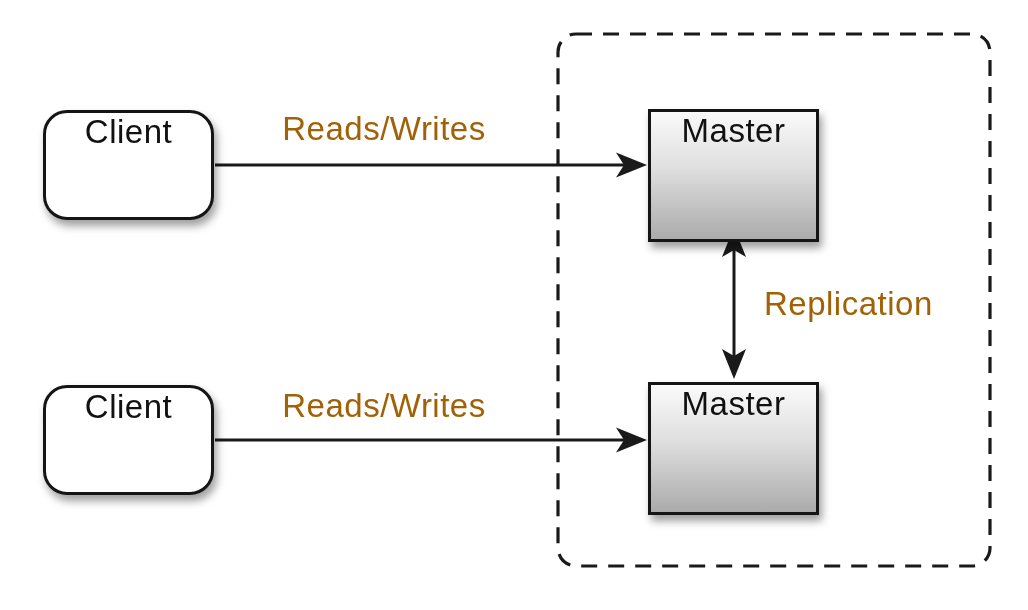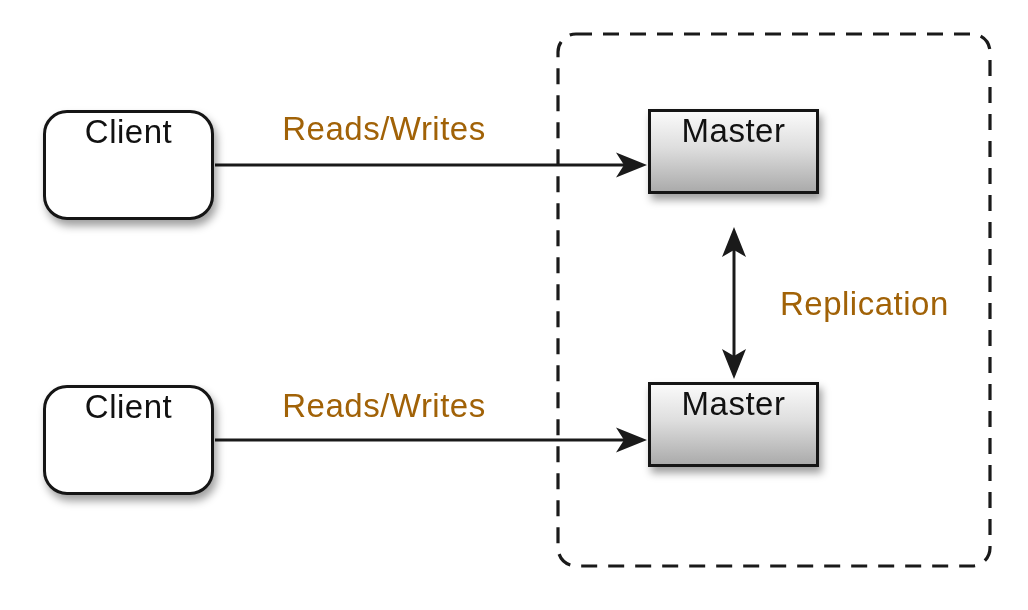--- a/index.html
+++ b/index.html
@@ -32,39 +32,39 @@
     background: #ffffff;
     border: 3.5px solid #151515;
     border-radius: 24px;
     box-shadow: 3px 6px 8px rgba(0,0,0,0.38);
   }
   .client-1 { top: 110px; }
   .client-2 { top: 385px; }
   .master {
     left: 648px;
     width: 171px;
-    height: 85px;
+    height: 133px;
     background: linear-gradient(to bottom, #fafafa 0%, #dedede 45%, #ababab 100%);
     border: 3.5px solid #151515;
     box-shadow: 3px 6px 8px rgba(0,0,0,0.38);
   }
   .master-1 { top: 109px; }
   .master-2 { top: 382px; }
   .edge-label {
     position: absolute;
     font-size: 33px;
     color: #a16207;
     white-space: nowrap;
     text-align: center;
     letter-spacing: 0.5px;
   }
   .rw-label { left: 234px; width: 300px; }
   .rw-label-1 { top: 110px; }
   .rw-label-2 { top: 387px; }
-  .replication-label { left: 764px; top: 285px; width: 200px; text-align: left; margin-left: 16px; }
+  .replication-label { left: 764px; top: 285px; width: 200px; text-align: left; }
 </style>
 </head>
 <body>
 
 <div class="canvas">
 
   <svg class="edge-layer" viewBox="0 0 1028 610" xmlns="http://www.w3.org/2000/svg">
 
     <rect x="558" y="34" width="432" height="532" rx="18" ry="18" fill="none" stroke="#1a1a1a" stroke-width="3.2" stroke-dasharray="16 11"></rect>
 

